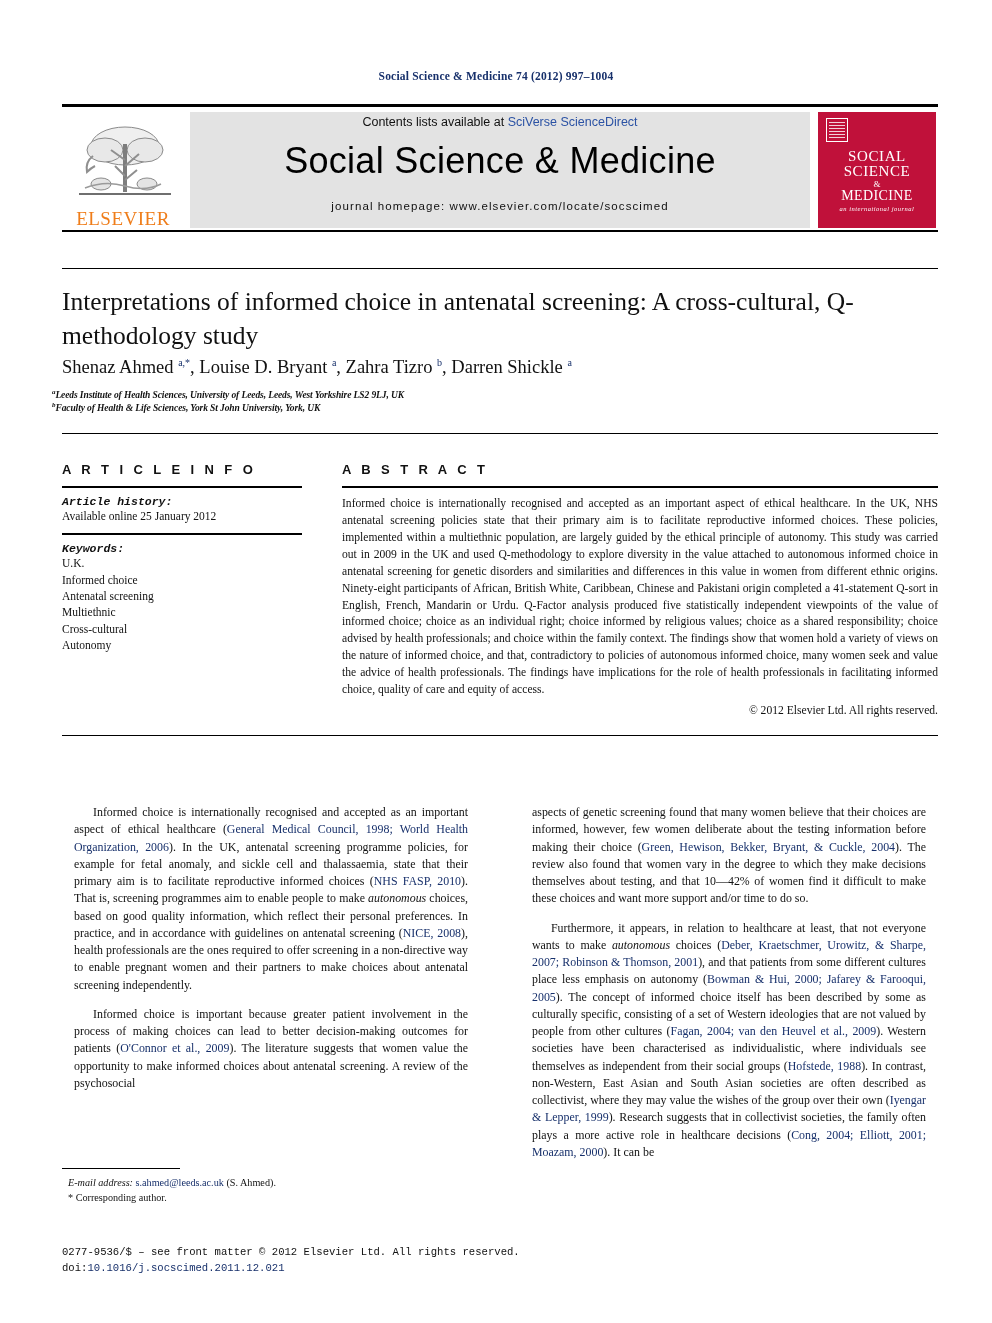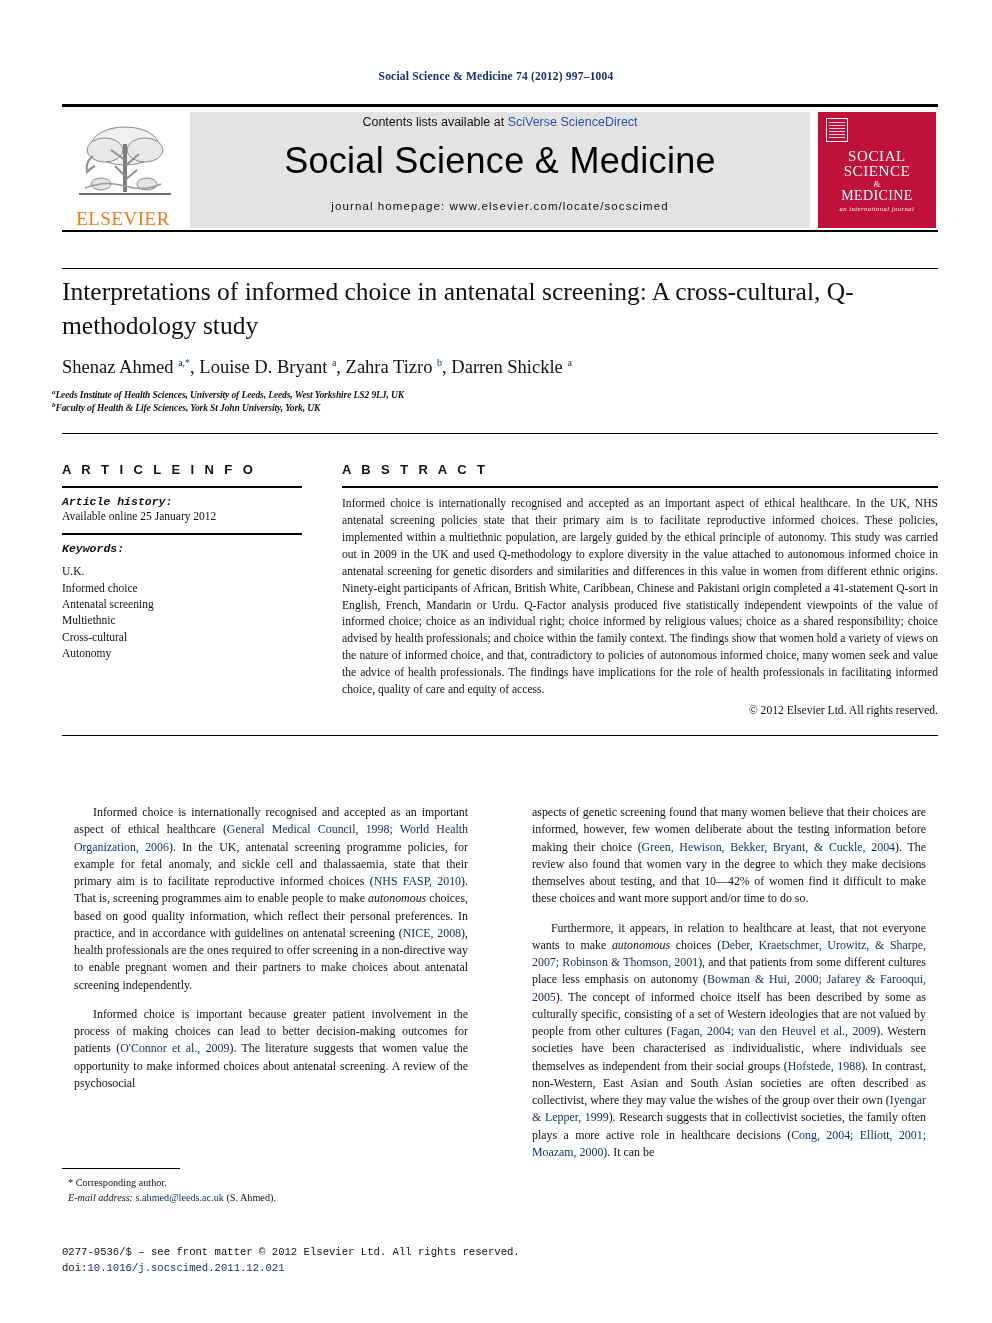--- a/index.html
+++ b/index.html
@@ -148,21 +148,21 @@
   
   .title-rule {
     position: absolute;
     left: 62px;
     width: 876px;
     height: 1px;
     background: #000;
   }
   .article-title {
     position: absolute;
-    left: 62px; top: 275px;
+    left: 62px; top: 285px;
     width: 830px;
     font-family: "Liberation Serif", serif;
     font-size: 25.5px;
     line-height: 1.32;
     color: #111;
   }
   .authors {
     position: absolute;
     left: 62px; top: 357px;
     width: 830px;
@@ -213,21 +213,21 @@
     font-weight: bold;
     font-size: 11.5px;
     color: #111;
   }
   .info-text {
     font-family: "Liberation Serif", serif;
     font-size: 11.5px;
     color: #111;
     line-height: 1.42;
   }
-  .kw-list { margin-top: 8px; }
+  .kw-list { margin-top: 0; }
   .kw-list div {
     font-family: "Liberation Serif", serif;
     font-size: 11.5px;
     line-height: 1.42;
     color: #111;
   }
   .abs-col {
     position: absolute;
     left: 342px; top: 462px;
     width: 596px;
@@ -387,22 +387,22 @@
     <p>Informed choice is important because greater patient involvement in the process of making choices can lead to better decision-making outcomes for patients (<span class="cite">O'Connor et al., 2009</span>). The literature suggests that women value the opportunity to make informed choices about antenatal screening. A review of the psychosocial</p>
   </div>
 
   <div class="col" id="col-right">
     <p style="text-indent:0">aspects of genetic screening found that many women believe that their choices are informed, however, few women deliberate about the testing information before making their choice (<span class="cite">Green, Hewison, Bekker, Bryant, &amp; Cuckle, 2004</span>). The review also found that women vary in the degree to which they make decisions themselves about testing, and that 10—42% of women find it difficult to make these choices and want more support and/or time to do so.</p>
     <p>Furthermore, it appears, in relation to healthcare at least, that not everyone wants to make <em>autonomous</em> choices (<span class="cite">Deber, Kraetschmer, Urowitz, &amp; Sharpe, 2007; Robinson &amp; Thomson, 2001</span>), and that patients from some different cultures place less emphasis on autonomy (<span class="cite">Bowman &amp; Hui, 2000; Jafarey &amp; Farooqui, 2005</span>). The concept of informed choice itself has been described by some as culturally specific, consisting of a set of Western ideologies that are not valued by people from other cultures (<span class="cite">Fagan, 2004; van den Heuvel et al., 2009</span>). Western societies have been characterised as individualistic, where individuals see themselves as independent from their social groups (<span class="cite">Hofstede, 1988</span>). In contrast, non-Western, East Asian and South Asian societies are often described as collectivist, where they may value the wishes of the group over their own (<span class="cite">Iyengar &amp; Lepper, 1999</span>). Research suggests that in collectivist societies, the family often plays a more active role in healthcare decisions (<span class="cite">Cong, 2004; Elliott, 2001; Moazam, 2000</span>). It can be</p>
   </div>
 
   <div class="footnote">
     <div class="footnote-rule"></div>
+    <div class="fn-line"><span class="fn-ital">E-mail address:</span> <span class="mail">s.ahmed@leeds.ac.uk</span> <span>(S. Ahmed).</span></div>
     <div class="fn-line">* Corresponding author.</div>
-    <div class="fn-line"><span class="fn-ital">E-mail address:</span> <span class="mail">s.ahmed@leeds.ac.uk</span> <span>(S. Ahmed).</span></div>
   </div>
 
   <div class="footer">
     <div>0277-9536/$ – see front matter © 2012 Elsevier Ltd. All rights reserved.</div>
     <div><span>doi:</span><span class="doi-link">10.1016/j.socscimed.2011.12.021</span></div>
   </div>
 
 </div>
 
 </body></html>

